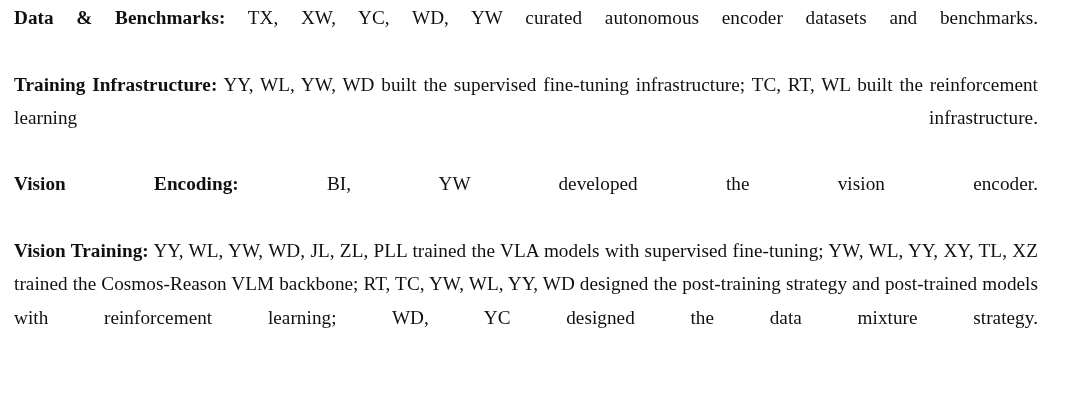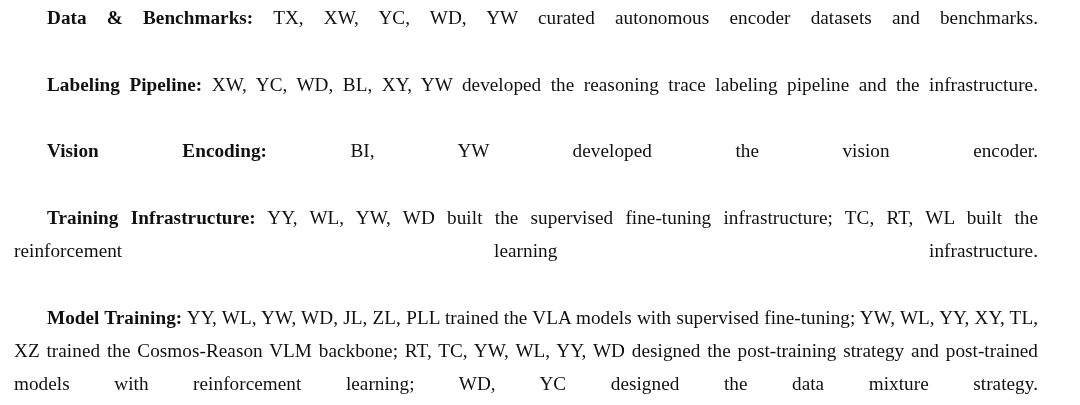--- a/index.html
+++ b/index.html
@@ -33,51 +33,47 @@
     margin: 0;
     padding: 0;
     text-align: justify;
     text-justify: inter-word;
   }
   .entry:last-child {
     text-align-last: left;
   }
   .role {
     font-weight: bold;
-    margin-left: 33px;
   }
   .body-text {
     font-weight: normal;
   }
   
   .entry > .body-text::after {
     content: "";
     display: inline-block;
     width: 100%;
   }
 </style>
 </head>
 <body>
 
 <div id="contrib-block">
 
   <p class="entry">
     <span class="role">Data &amp; Benchmarks:</span><span class="body-text"> TX, XW, YC, WD, YW curated autonomous encoder datasets and benchmarks.</span>
   </p>
 
+
   <p class="entry">
-    <span class="role">Labeling Pipeline:</span><span class="body-text"> XW, YC, WD, BL, XY, YW developed the reasoning trace labeling pipeline and the infrastructure.</span>
+    <span class="role">Training Infrastructure:</span><span class="body-text"> YY, WL, YW, WD built the supervised fine-tuning infrastructure; TC, RT, WL built the reinforcement learning infrastructure.</span>
   </p>
 
   <p class="entry">
     <span class="role">Vision Encoding:</span><span class="body-text"> BI, YW developed the vision encoder.</span>
   </p>
 
-  <p class="entry">
-    <span class="role">Training Infrastructure:</span><span class="body-text"> YY, WL, YW, WD built the supervised fine-tuning infrastructure; TC, RT, WL built the reinforcement learning infrastructure.</span>
-  </p>
-
 
   <p class="entry">
-    <span class="role">Model Training:</span><span class="body-text"> YY, WL, YW, WD, JL, ZL, PLL trained the VLA models with supervised fine-tuning; YW, WL, YY, XY, TL, XZ trained the Cosmos-Reason VLM backbone; RT, TC, YW, WL, YY, WD designed the post-training strategy and post-trained models with reinforcement learning; WD, YC designed the data mixture strategy.</span>
+    <span class="role">Vision Training:</span><span class="body-text"> YY, WL, YW, WD, JL, ZL, PLL trained the VLA models with supervised fine-tuning; YW, WL, YY, XY, TL, XZ trained the Cosmos-Reason VLM backbone; RT, TC, YW, WL, YY, WD designed the post-training strategy and post-trained models with reinforcement learning; WD, YC designed the data mixture strategy.</span>
   </p>
 
 </div>
 
 </body></html>

